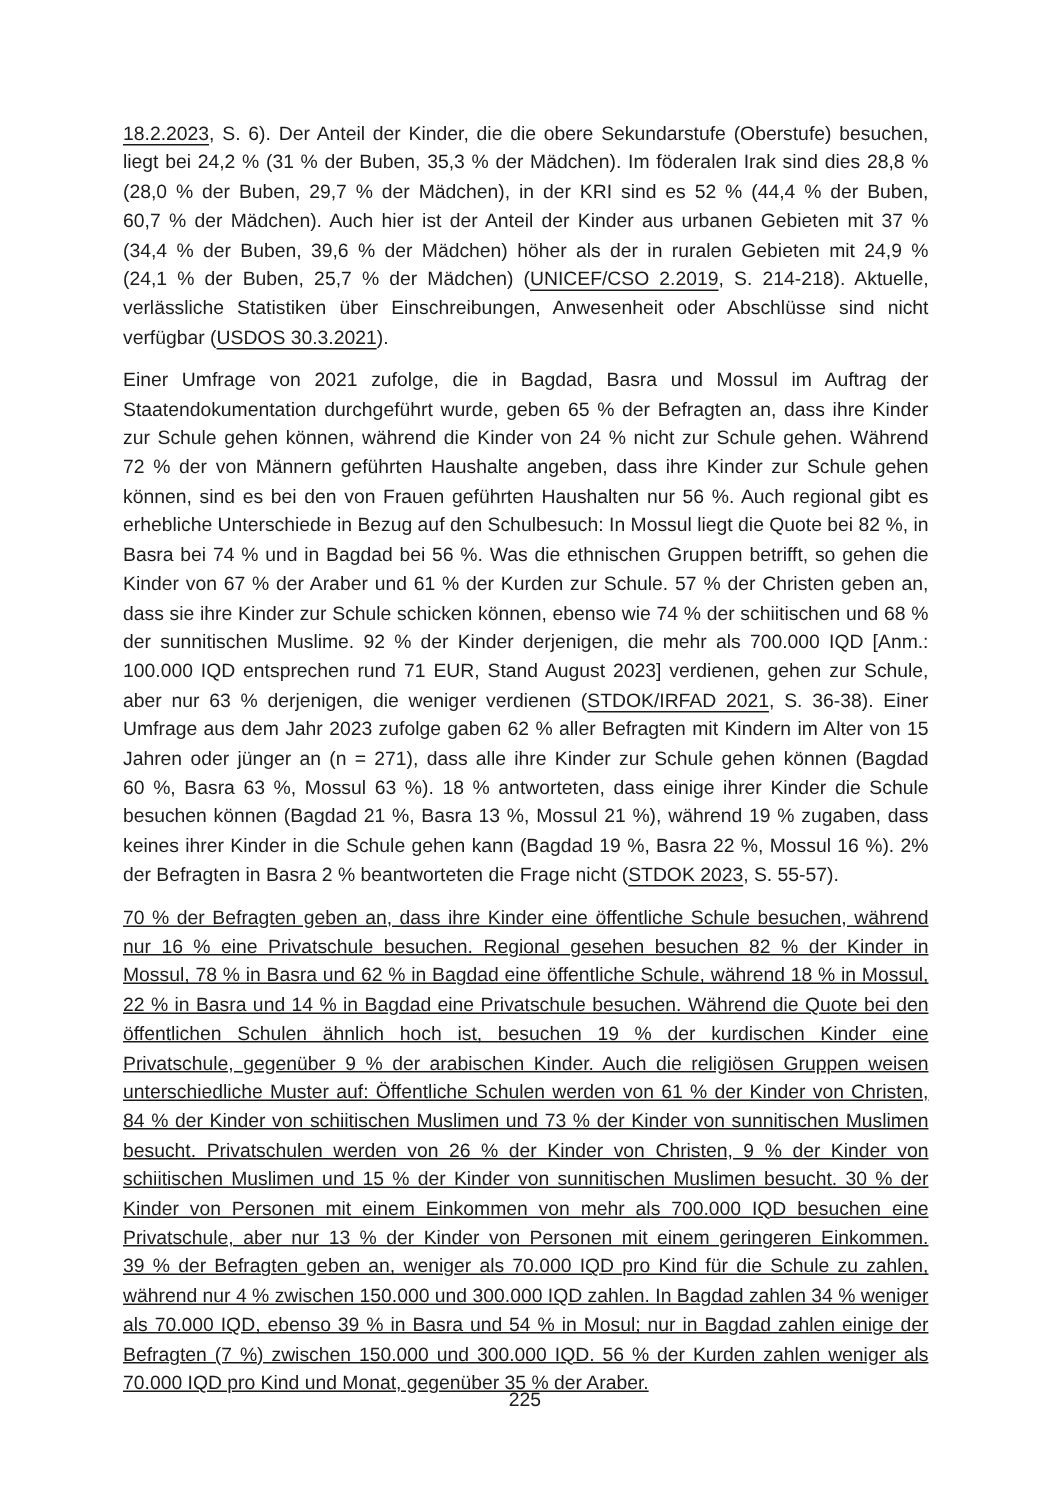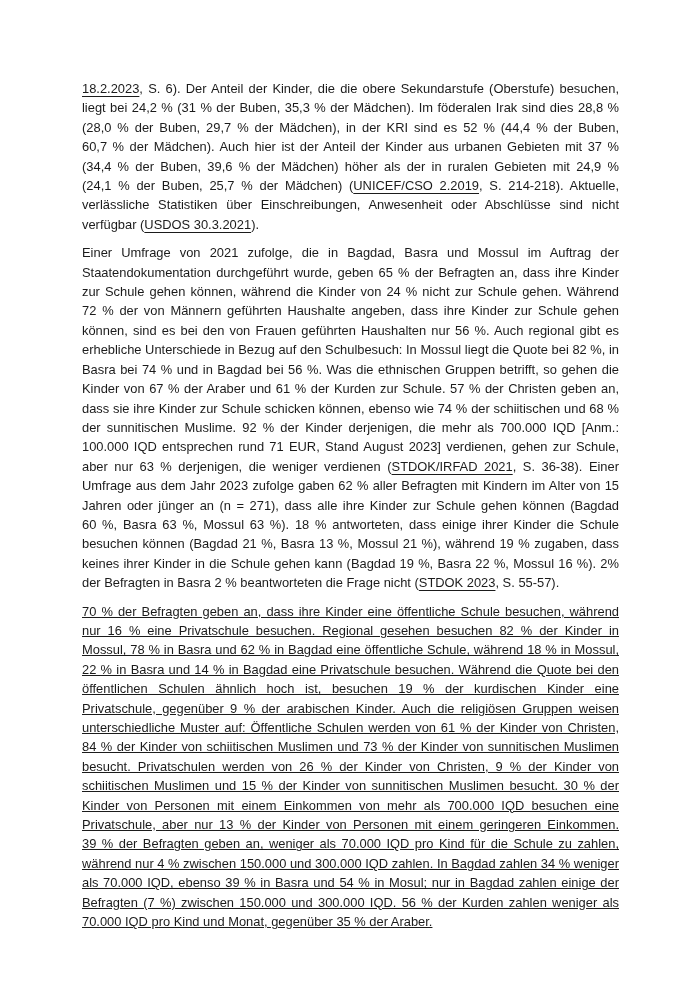--- a/index.html
+++ b/index.html
@@ -54,13 +54,14 @@
 </style>
 </head>
 <body>
 
 <div class="page">
   <div class="text-block">
       <p><a class="citation">18.2.2023</a><span>, S. 6). Der Anteil der Kinder, die die obere Sekundarstufe (Oberstufe) besuchen, liegt bei 24,2&nbsp;% (31&nbsp;% der Buben, 35,3&nbsp;% der Mädchen). Im föderalen Irak sind dies 28,8&nbsp;% (28,0&nbsp;% der Buben, 29,7&nbsp;% der Mädchen), in der KRI sind es 52&nbsp;% (44,4&nbsp;% der Buben, 60,7&nbsp;% der Mädchen). Auch hier ist der Anteil der Kinder aus urbanen Gebieten mit 37&nbsp;% (34,4&nbsp;% der Buben, 39,6&nbsp;% der Mädchen) höher als der in ruralen Gebieten mit 24,9&nbsp;% (24,1&nbsp;% der Buben, 25,7&nbsp;% der Mädchen) (</span><a class="citation">UNICEF/CSO 2.2019</a><span>, S. 214-218). Aktuelle, verlässliche Statistiken über Einschreibungen, Anwesenheit oder Abschlüsse sind nicht verfügbar (</span><a class="citation">USDOS 30.3.2021</a><span>).</span></p>
       <p><span>Einer Umfrage von 2021 zufolge, die in Bagdad, Basra und Mossul im Auftrag der Staatendoku­mentation durchgeführt wurde, geben 65&nbsp;% der Befragten an, dass ihre Kinder zur Schule gehen können, während die Kinder von 24&nbsp;% nicht zur Schule gehen. Während 72&nbsp;% der von Männern geführten Haushalte angeben, dass ihre Kinder zur Schule gehen können, sind es bei den von Frauen geführten Haushalten nur 56&nbsp;%. Auch regional gibt es erhebliche Unterschiede in Bezug auf den Schulbesuch: In Mossul liegt die Quote bei 82&nbsp;%, in Basra bei 74&nbsp;% und in Bagdad bei 56&nbsp;%. Was die ethnischen Gruppen betrifft, so gehen die Kinder von 67&nbsp;% der Araber und 61&nbsp;% der Kurden zur Schule. 57&nbsp;% der Christen geben an, dass sie ihre Kinder zur Schule schicken können, ebenso wie 74&nbsp;% der schiitischen und 68&nbsp;% der sunnitischen Muslime. 92&nbsp;% der Kinder derjenigen, die mehr als 700.000 IQD [Anm.: 100.000 IQD entsprechen rund 71 EUR, Stand August 2023] verdienen, gehen zur Schule, aber nur 63&nbsp;% derjenigen, die weniger verdienen (</span><a class="citation">STDOK/IRFAD 2021</a><span>, S. 36-38). Einer Umfrage aus dem Jahr 2023 zufolge gaben 62&nbsp;% aller Befragten mit Kindern im Alter von 15 Jahren oder jünger an (n&nbsp;=&nbsp;271), dass alle ihre Kinder zur Schule gehen können (Bagdad 60&nbsp;%, Basra 63&nbsp;%, Mossul 63&nbsp;%). 18&nbsp;% antworteten, dass einige ihrer Kinder die Schule besuchen können (Bagdad 21&nbsp;%, Basra 13&nbsp;%, Mossul 21&nbsp;%), während 19&nbsp;% zugaben, dass keines ihrer Kinder in die Schule gehen kann (Bagdad 19&nbsp;%, Basra 22&nbsp;%, Mossul 16&nbsp;%). 2% der Befragten in Basra 2&nbsp;% beantworteten die Frage nicht (</span><a class="citation">STDOK 2023</a><span>, S. 55-57).</span></p>
       <p><span>70&nbsp;% der Befragten geben an, dass ihre Kinder eine öffentliche Schule besuchen, während nur 16&nbsp;% eine Privatschule besuchen. Regional gesehen besuchen 82&nbsp;% der Kinder in Mossul, 78&nbsp;% in Basra und 62&nbsp;% in Bagdad eine öffentliche Schule, während 18&nbsp;% in Mossul, 22&nbsp;% in Basra und 14&nbsp;% in Bagdad eine Privatschule besuchen. Während die Quote bei den öffentlichen Schulen ähnlich hoch ist, besuchen 19&nbsp;% der kurdischen Kinder eine Privatschule, gegenüber 9&nbsp;% der arabischen Kinder. Auch die religiösen Gruppen weisen unterschiedliche Muster auf: Öffentliche Schulen werden von 61&nbsp;% der Kinder von Christen, 84&nbsp;% der Kinder von schiitischen Muslimen und 73&nbsp;% der Kinder von sunnitischen Muslimen besucht. Privatschulen werden von 26&nbsp;% der Kinder von Christen, 9&nbsp;% der Kinder von schiitischen Muslimen und 15&nbsp;% der Kinder von sunnitischen Muslimen besucht. 30&nbsp;% der Kinder von Personen mit einem Einkommen von mehr als 700.000 IQD besuchen eine Privatschule, aber nur 13&nbsp;% der Kinder von Personen mit einem geringeren Einkommen. 39&nbsp;% der Befragten geben an, weniger als 70.000 IQD pro Kind für die Schule zu zahlen, während nur 4&nbsp;% zwischen 150.000 und 300.000 IQD zahlen. In Bagdad zahlen 34&nbsp;% weniger als 70.000 IQD, ebenso 39&nbsp;% in Basra und 54&nbsp;% in Mosul; nur in Bagdad zahlen einige der Befragten (7&nbsp;%) zwischen 150.000 und 300.000 IQD. 56&nbsp;% der Kurden zahlen weniger als 70.000 IQD pro Kind und Monat, gegenüber 35&nbsp;% der Araber.</span></p>
     </div>
+  <div class="page-number">225</div>
 </div>
 
 </body></html>

